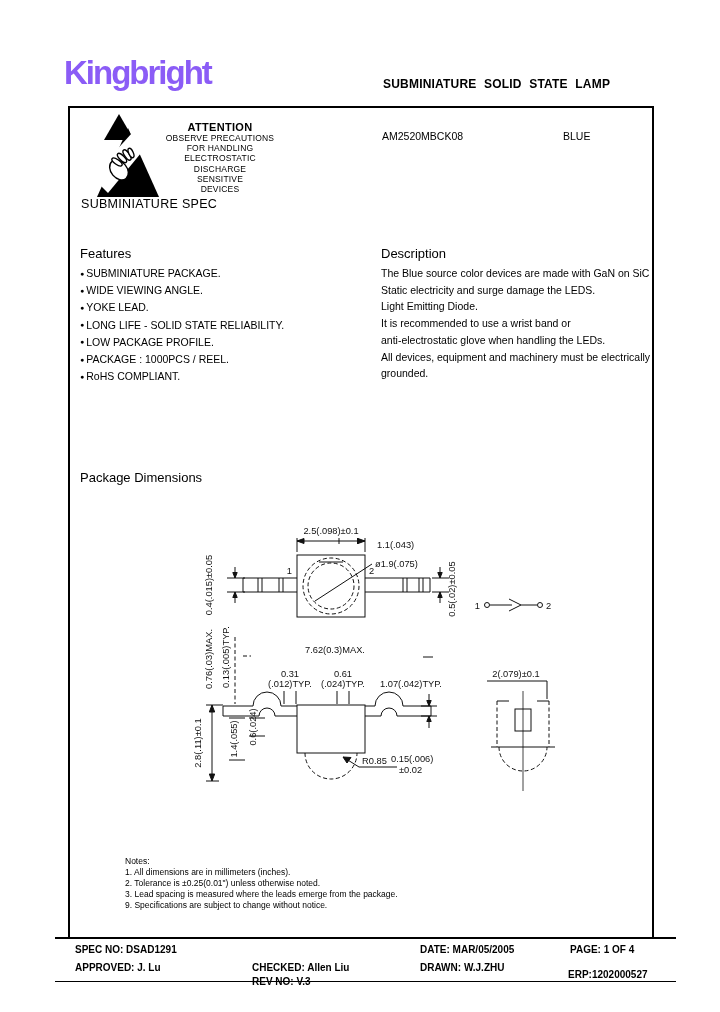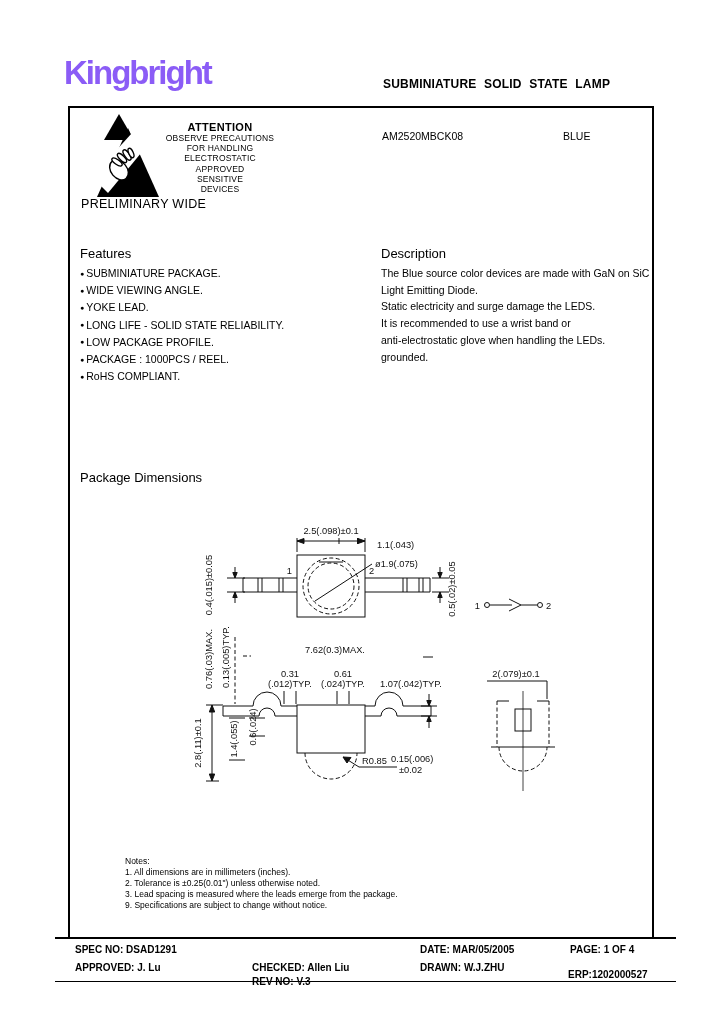--- a/index.html
+++ b/index.html
@@ -61,48 +61,49 @@
       <ellipse cx="39" cy="40" rx="2.2" ry="5" transform="rotate(-25 39 40)"></ellipse>
     </g>
   </svg>
 </div>
 
 <div class="abs attention">
   <div class="t">ATTENTION</div>
   <div class="l">OBSERVE PRECAUTIONS</div>
   <div class="l">FOR HANDLING</div>
   <div class="l">ELECTROSTATIC</div>
-  <div class="l">APPROVED</div>
+  <div class="l">DISCHARGE</div>
   <div class="l">SENSITIVE</div>
   <div class="l">DEVICES</div>
 </div>
 
-<div class="abs prelim">PRELIMINARY WIDE</div>
+<div class="abs prelim">SUBMINIATURE SPEC</div>
 
 <div class="abs partno">AM2520MBCK08</div>
 <div class="abs partcolor">BLUE</div>
 
 <div class="abs sec-title features-title">Features</div>
 <div class="abs features-list">
   <div class="feat-item"><span class="bullet">●</span><span>SUBMINIATURE PACKAGE.</span></div>
   <div class="feat-item"><span class="bullet">●</span><span>WIDE VIEWING ANGLE.</span></div>
   <div class="feat-item"><span class="bullet">●</span><span>YOKE LEAD.</span></div>
   <div class="feat-item"><span class="bullet">●</span><span>LONG LIFE - SOLID STATE RELIABILITY.</span></div>
   <div class="feat-item"><span class="bullet">●</span><span>LOW PACKAGE PROFILE.</span></div>
   <div class="feat-item"><span class="bullet">●</span><span>PACKAGE : 1000PCS / REEL.</span></div>
   <div class="feat-item"><span class="bullet">●</span><span>RoHS COMPLIANT.</span></div>
 </div>
 
 <div class="abs sec-title desc-title">Description</div>
 <div class="abs desc-lines">
   <div class="desc-line">The Blue source color devices are made with GaN on SiC</div>
+  <div class="desc-line">Static electricity and surge damage the LEDS.</div>
   <div class="desc-line">Light Emitting Diode.</div>
-  <div class="desc-line">Static electricity and surge damage the LEDS.</div>
   <div class="desc-line">It is recommended to use a wrist band or</div>
   <div class="desc-line">anti-electrostatic glove when handling the LEDs.</div>
+  <div class="desc-line">All devices, equipment and machinery must be electrically</div>
   <div class="desc-line">grounded.</div>
 </div>
 
 <div class="abs sec-title pkg-title">Package Dimensions</div>
 
 <div class="abs diagram">
 <svg width="480" height="352" viewBox="0 0 480 352" fill="none" stroke="#111" stroke-width="1">
 
   <rect x="122" y="50" width="68" height="62"></rect>
   <circle cx="156" cy="81" r="28" stroke-dasharray="4 2.5"></circle>

